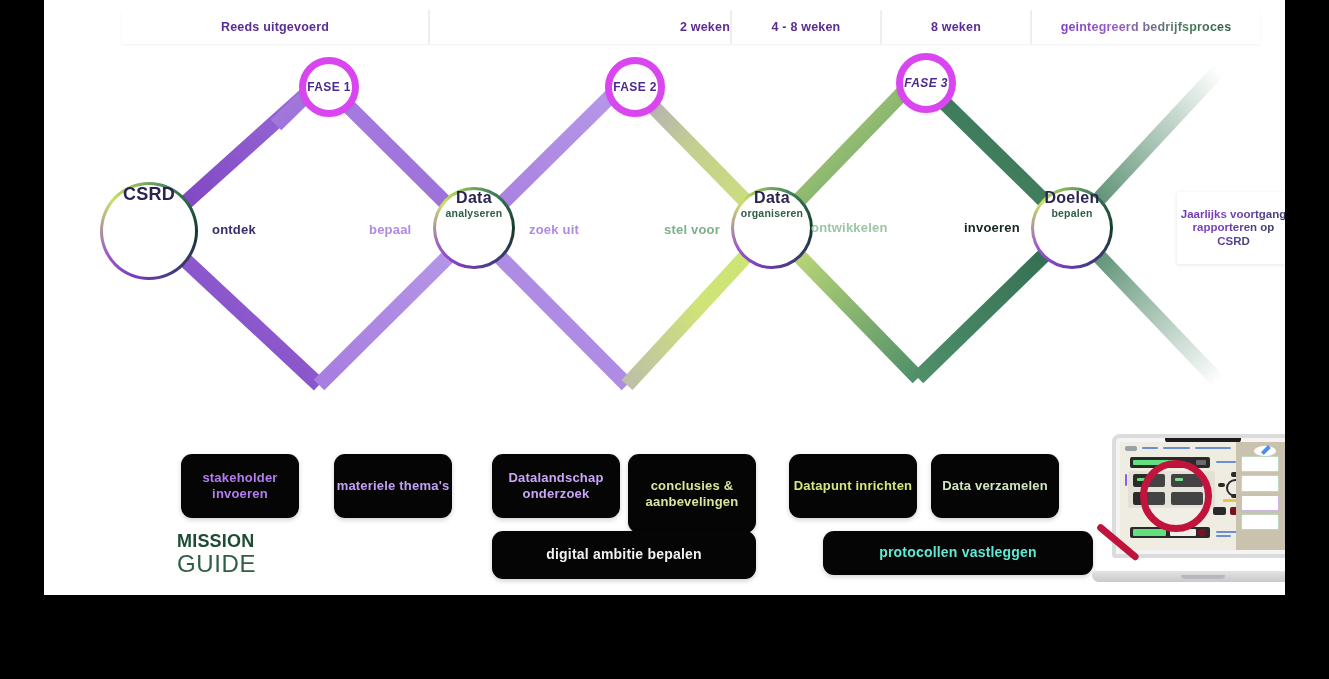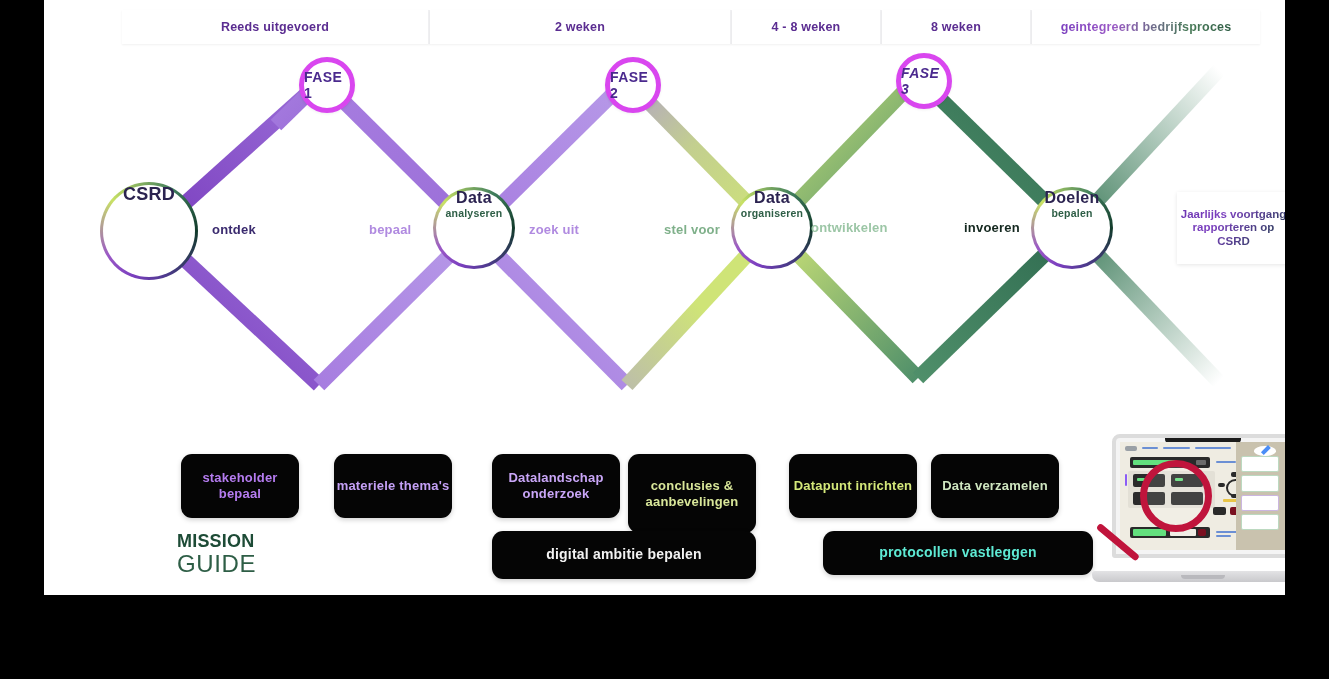--- a/index.html
+++ b/index.html
@@ -52,23 +52,23 @@
   #node-csrd{left:59px;top:185px;width:92px;height:92px;}
   #node-csrd .ring{inset:-3px;}
   #node-csrd .t1{font-size:18px;}
   #node-analyseren{left:392px;top:190px;width:76px;height:76px;}
   #node-organiseren{left:690px;top:190px;width:76px;height:76px;}
   #node-doelen{left:990px;top:190px;width:76px;height:76px;}
 
   
   .phase{
     position:absolute;width:46px;height:46px;border-radius:50%;
-    background:#fff;border:5px solid #d946ef;
+    background:#fff;border:7px solid #d946ef;
     display:flex;align-items:center;justify-content:center;
-    font-size:14px;font-weight:bold;color:#4b2a8e;letter-spacing:.4px;
+    font-size:12px;font-weight:bold;color:#4b2a8e;letter-spacing:.4px;
     box-shadow:0 1px 3px rgba(0,0,0,.07);z-index:5;
   }
   #phase1{left:255px;top:57px;}
   #phase2{left:561px;top:57px;}
   #phase3{left:852px;top:53px;font-style:italic;}
 
   
   .step-lbl{
     position:absolute;font-size:13px;font-weight:bold;letter-spacing:.2px;
     white-space:nowrap;z-index:4;
@@ -138,21 +138,21 @@
 </head>
 <body>
 
 <div id="stage">
   <div id="canvas">
 
     <div class="tl-bar">
       <div class="tl-chip" style="width:306px;">
         <span class="c-purple">Reeds uitgevoerd</span>
       </div>
-      <div class="tl-chip" style="width:300px;">
+      <div class="tl-chip" style="width:300px;justify-content:flex-end;">
         <span class="c-purple">2 weken</span>
       </div>
       <div class="tl-chip" style="width:148px;">
         <span class="c-purple">4 - 8 weken</span>
       </div>
       <div class="tl-chip" style="width:148px;">
         <span class="c-purple">8 weken</span>
       </div>
       <div class="tl-chip" style="width:228px;border-right:none;">
         <span class="c-grad">geintegreerd bedrijfsproces</span>
@@ -310,21 +310,21 @@
     <div class="step-lbl" style="left:485px;top:222px;color:#b08ae0;">zoek uit</div>
     <div class="step-lbl" style="left:620px;top:222px;color:#7fb08a;">stel voor</div>
     <div class="step-lbl" style="left:767px;top:220px;color:#9cc6a6;">ontwikkelen</div>
     <div class="step-lbl" style="left:920px;top:220px;color:#14281f;">invoeren</div>
 
     <div id="annual">
       <div class="atxt">Jaarlijks voortgang rapporteren op CSRD</div>
     </div>
 
     <div class="card" style="left:137px;top:454px;width:118px;height:64px;color:#b57cf0;">
-      <span>stakeholder bepaal</span>
+      <span>stakeholder invoeren</span>
     </div>
     <div class="card" style="left:290px;top:454px;width:118px;height:64px;color:#c4a0f5;">
       <span>materiele thema's</span>
     </div>
     <div class="card" style="left:448px;top:454px;width:128px;height:64px;color:#c9a6f7;">
       <span>Datalandschap onderzoek</span>
     </div>
     <div class="card" style="left:584px;top:454px;width:128px;height:79px;color:#d9e79a;">
       <span>conclusies &amp; aanbevelingen</span>
     </div>

